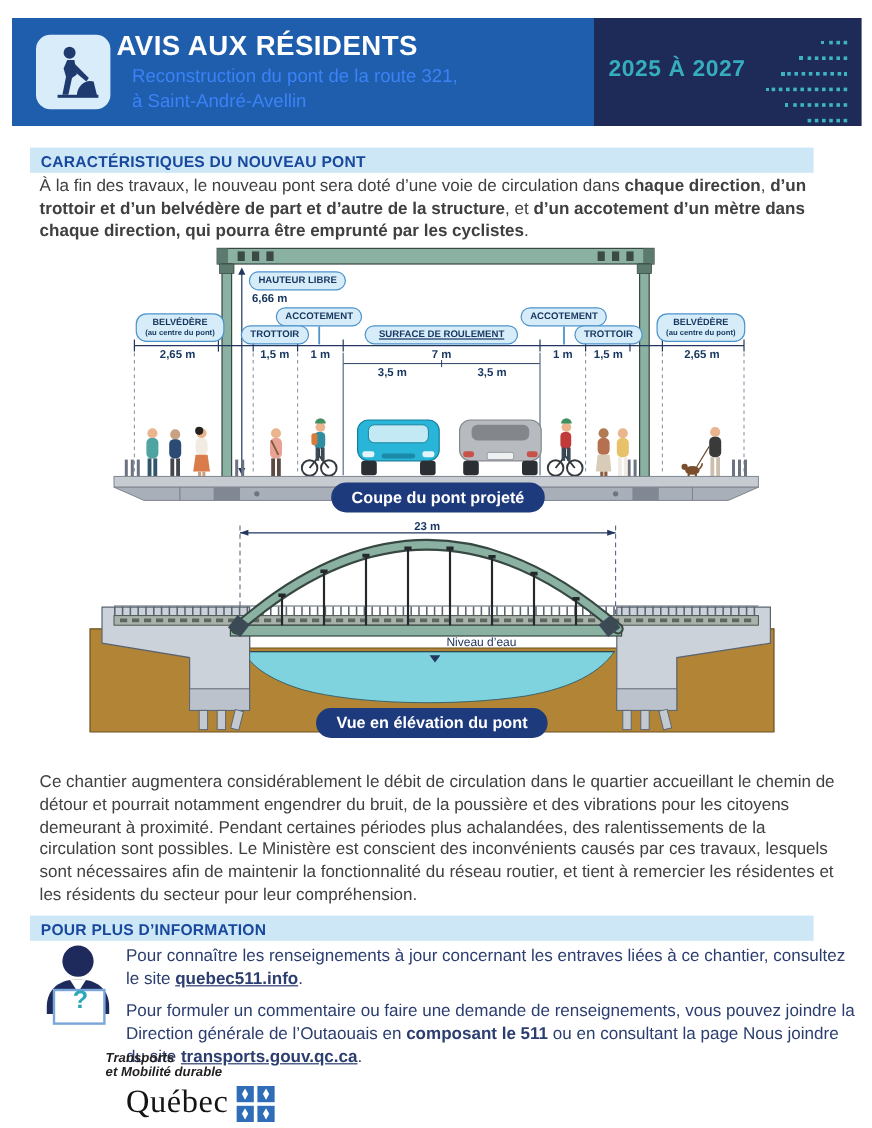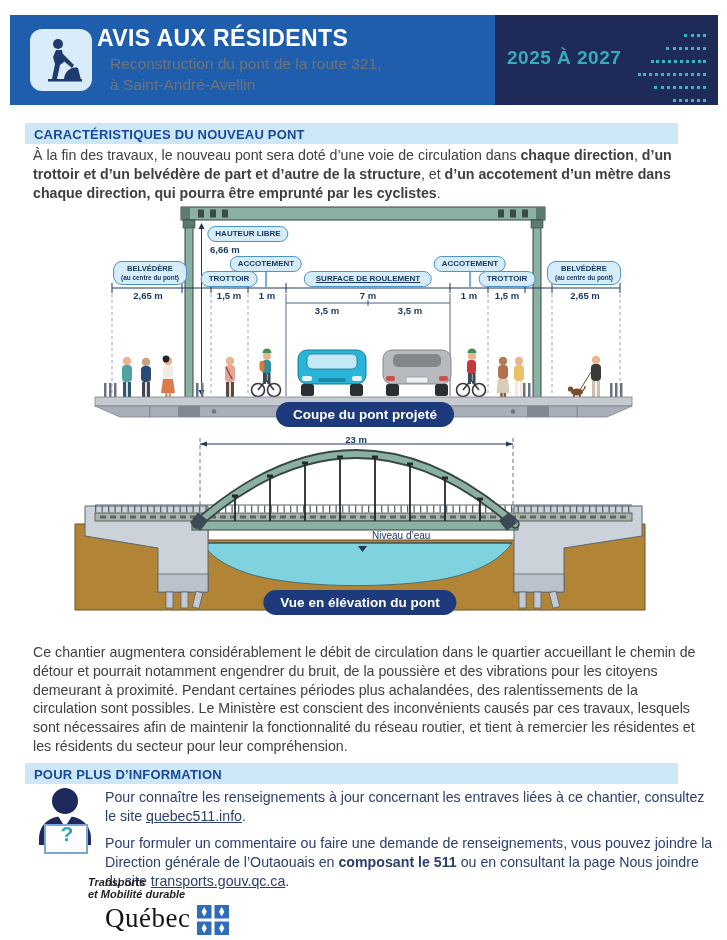--- a/index.html
+++ b/index.html
@@ -5,21 +5,21 @@
   html,body{margin:0;padding:0;background:#e9e9e9;}
   .page{position:relative;width:727px;height:940px;background:#ffffff;margin:0 auto;
         font-family:"Liberation Sans",sans-serif;overflow:hidden;}
   
   .hdr-left{position:absolute;left:10px;top:15px;width:485px;height:90px;background:#1f5ead;}
   .hdr-right{position:absolute;left:495px;top:15px;width:223px;height:90px;background:#1e2a57;}
   .hdr-icon{position:absolute;left:30px;top:29px;width:62px;height:62px;border-radius:12px;
             background:#d9ecf9;display:flex;align-items:center;justify-content:center;}
   .hdr-title{position:absolute;left:97px;top:25px;color:#ffffff;font-size:23px;font-weight:bold;
              letter-spacing:0.4px;white-space:nowrap;}
-  .hdr-sub{position:absolute;left:110px;color:#737373;font-size:15.5px;white-space:nowrap;}
+  .hdr-sub{position:absolute;left:110px;color:#3b82f6;font-size:15.5px;white-space:nowrap;}
   .hdr-sub1{top:55px;} .hdr-sub2{top:76px;}
   .hdr-period{position:absolute;left:507px;top:47px;color:#35adbc;font-size:19px;font-weight:bold;
               letter-spacing:0.5px;white-space:nowrap;}
   .dots{position:absolute;right:12px;top:19px;width:160px;}
   .dots div{border-top:3px dotted #3eb3c2;margin:0 0 10px auto;}
   
   .band{position:absolute;left:25px;width:653px;height:21px;background:#cde7f7;}
   .band span{display:block;margin:4px 0 0 9px;font-size:13px;font-weight:bold;color:#17489c;
              letter-spacing:0.2px;}
   
@@ -38,21 +38,21 @@
   .caption{position:absolute;transform:translateX(-50%);background:#1d3a7c;color:#ffffff;
            font-size:13.5px;font-weight:bold;padding:5px 17px;border-radius:15px;
            white-space:nowrap;z-index:4;}
   
   .info-icon{position:absolute;left:33px;top:787px;width:66px;height:76px;}
   .info-q{position:absolute;left:52px;top:822px;width:30px;text-align:center;color:#2aa7b8;
           font-size:21px;font-weight:bold;z-index:3;}
   .info-text{position:absolute;left:105px;top:788px;width:612px;font-size:14.2px;
              line-height:19px;color:#2c3e70;}
   .info-text p{margin:0 0 8px 0;}
-  .info-text a{color:#2c3e70;font-weight:normal;text-decoration:underline;}
+  .info-text a{color:#2c3e70;font-weight:bold;text-decoration:underline;}
   
   .footer{position:absolute;left:88px;top:876px;color:#231f20;}
   .footer .dept{font-size:11px;font-weight:bold;font-style:italic;line-height:12px;}
   .qc-row{display:flex;align-items:center;margin-left:17px;margin-top:1px;}
   .qc-word{font-family:"Liberation Serif",serif;font-size:27px;color:#141414;letter-spacing:0.5px;}
   .qc-flag{margin-left:7px;margin-top:4px;}
 </style>
 </head>
 <body>
 

